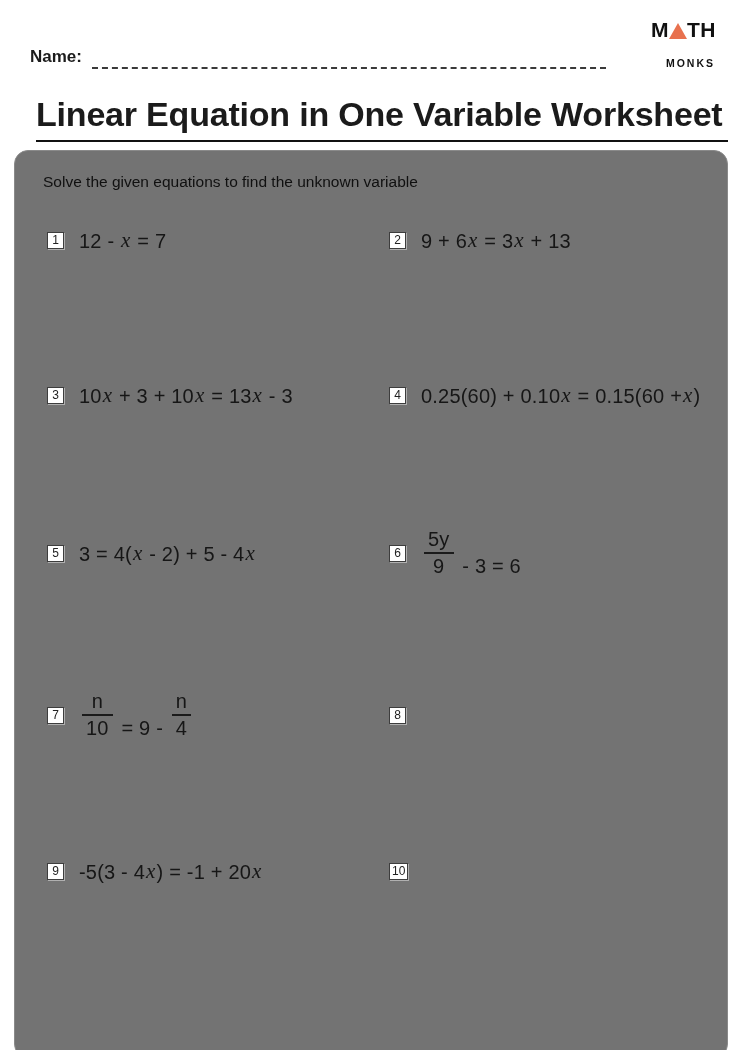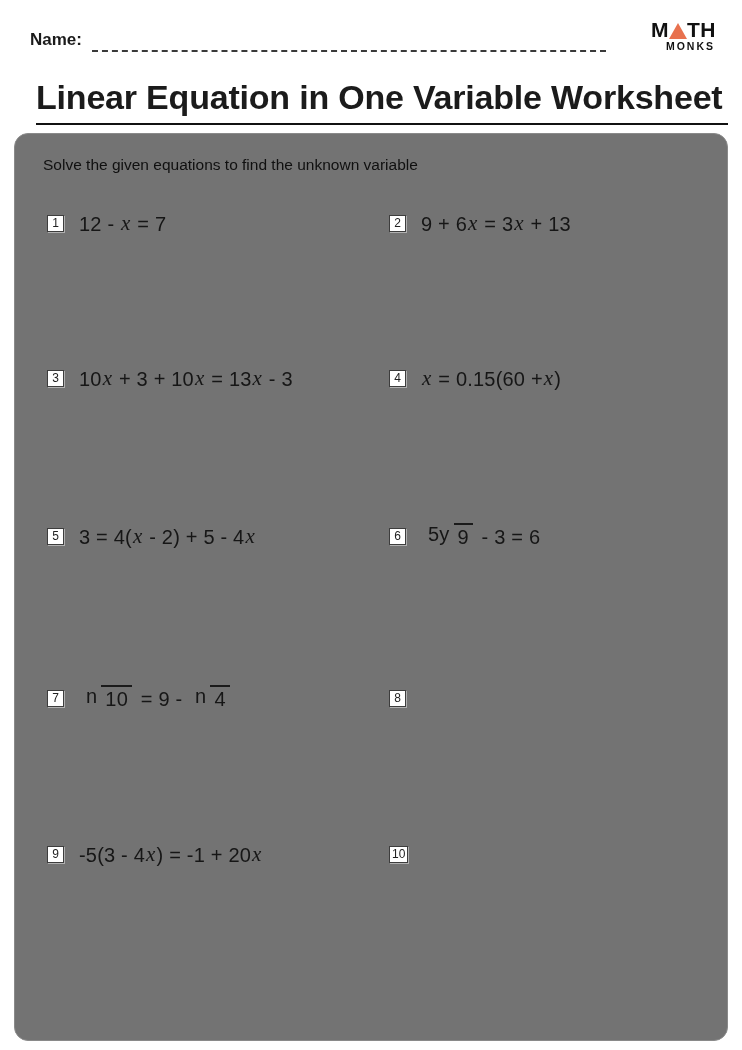--- a/index.html
+++ b/index.html
@@ -55,21 +55,21 @@
     border-left: 9px solid transparent;
     border-right: 9px solid transparent;
     border-bottom: 16px solid #E8714E;
     margin: 0 0 1px 0;
   }
   .logo-bottom {
     font-weight: bold;
     font-size: 10.5px;
     letter-spacing: 2px;
     color: #111;
-    margin-top: 0px;
+    margin-top: 17px;
     padding-right: 1px;
   }
 
   
   .page-title {
     display: inline-block;
     margin: 26px 0 0 36px;
     font-size: 34px;
     font-weight: bold;
     letter-spacing: -0.2px;
@@ -134,21 +134,21 @@
     letter-spacing: 0.2px;
   }
   .eq-var {
     font-family: "Liberation Serif", serif;
     font-style: italic;
     font-size: 21px;
     padding: 0 1px;
   }
   .frac {
     display: inline-flex;
-    flex-direction: row;
+    flex-direction: column;
     align-items: stretch;
     text-align: center;
     margin: 0 3px;
     line-height: 1.15;
   }
   .frac .fnum { padding: 0 4px 1px; }
   .frac .fden { padding: 1px 4px 0; border-top: 2px solid #1b1b1b; }
 </style>
 </head>
 <body>
@@ -182,21 +182,21 @@
       <div class="problem r0 c1">
         <span class="num-box">2</span>
         <span class="equation"><span class="eq-text">9 + 6</span><span class="eq-var">x</span><span class="eq-text"> = 3</span><span class="eq-var">x</span><span class="eq-text"> + 13</span></span>
       </div>
       <div class="problem r1 c0">
         <span class="num-box">3</span>
         <span class="equation"><span class="eq-text">10</span><span class="eq-var">x</span><span class="eq-text"> + 3 + 10</span><span class="eq-var">x</span><span class="eq-text"> = 13</span><span class="eq-var">x</span><span class="eq-text"> - 3</span></span>
       </div>
       <div class="problem r1 c1">
         <span class="num-box">4</span>
-        <span class="equation"><span class="eq-var">x</span><span class="eq-text"> = 0.15(60 +</span><span class="eq-var">x</span><span class="eq-text">)</span></span>
+        <span class="equation"><span class="eq-text">0.25(60) + 0.10</span><span class="eq-var">x</span><span class="eq-text"> = 0.15(60 +</span><span class="eq-var">x</span><span class="eq-text">)</span></span>
       </div>
       <div class="problem r2 c0">
         <span class="num-box">5</span>
         <span class="equation"><span class="eq-text">3 = 4(</span><span class="eq-var">x</span><span class="eq-text"> - 2) + 5 - 4</span><span class="eq-var">x</span></span>
       </div>
       <div class="problem r2 c1">
         <span class="num-box">6</span>
         <span class="equation"><span class="frac"><span class="fnum">5y</span><span class="fden">9</span></span><span class="eq-text"> - 3 = 6</span></span>
       </div>
       <div class="problem r3 c0">

